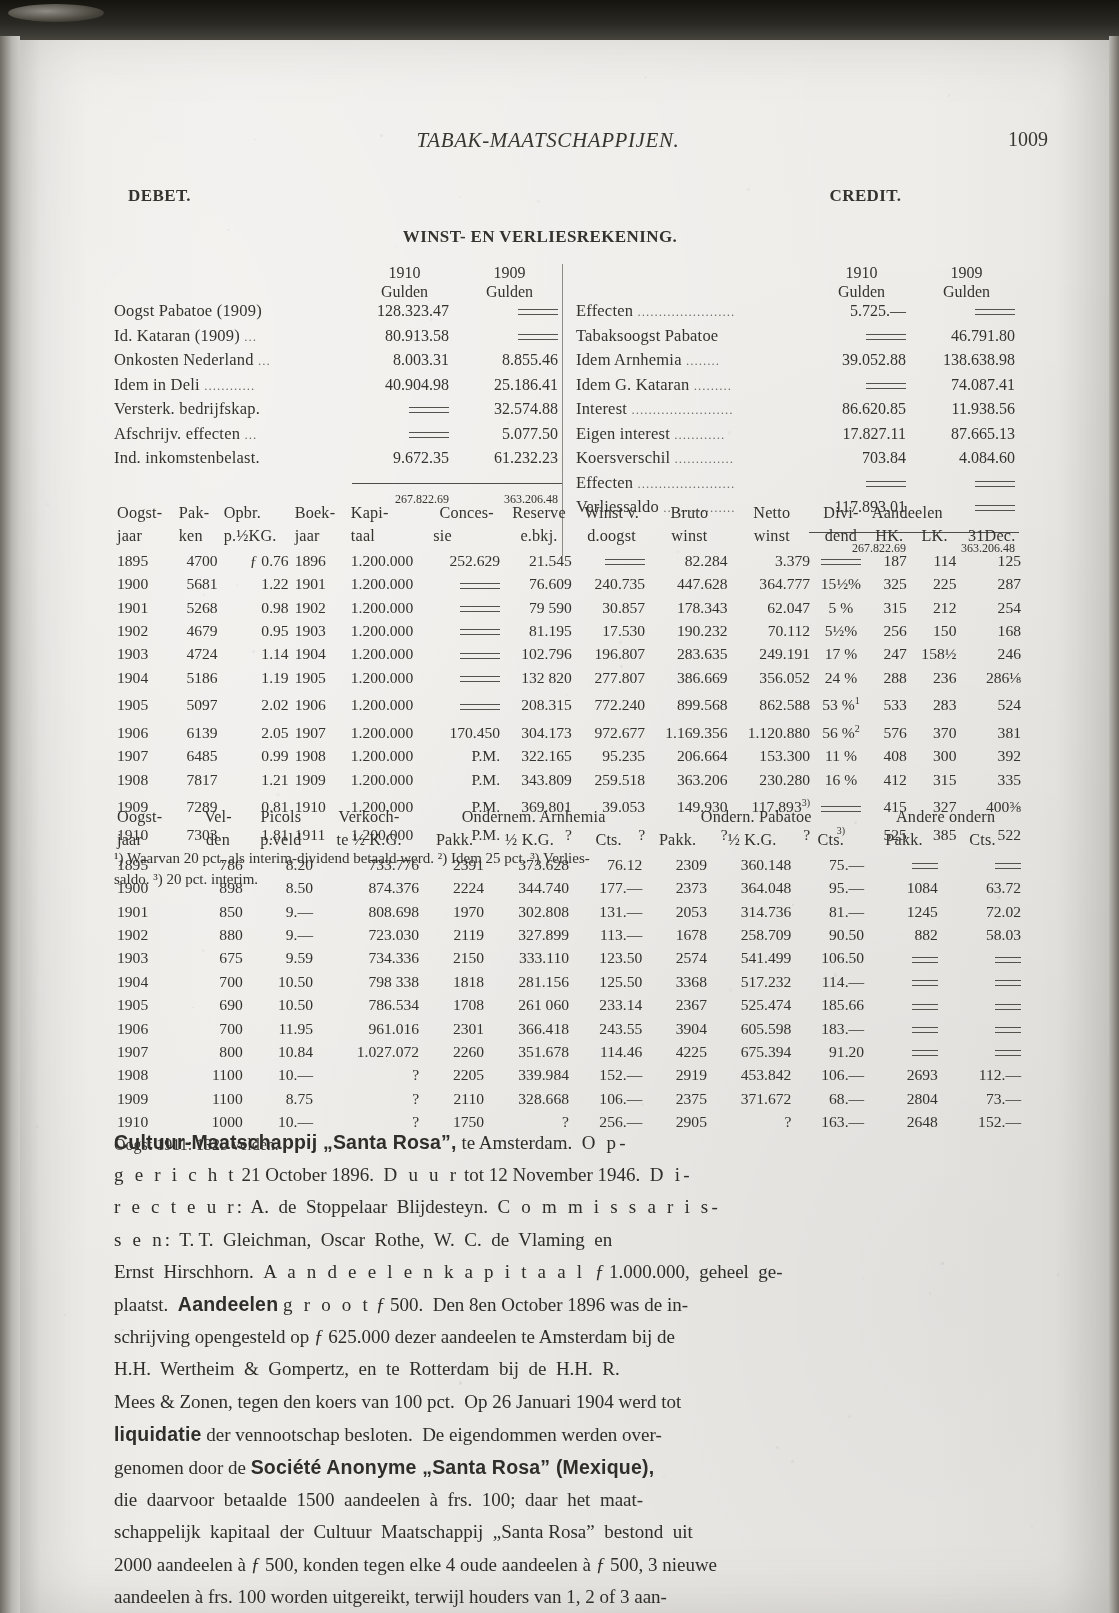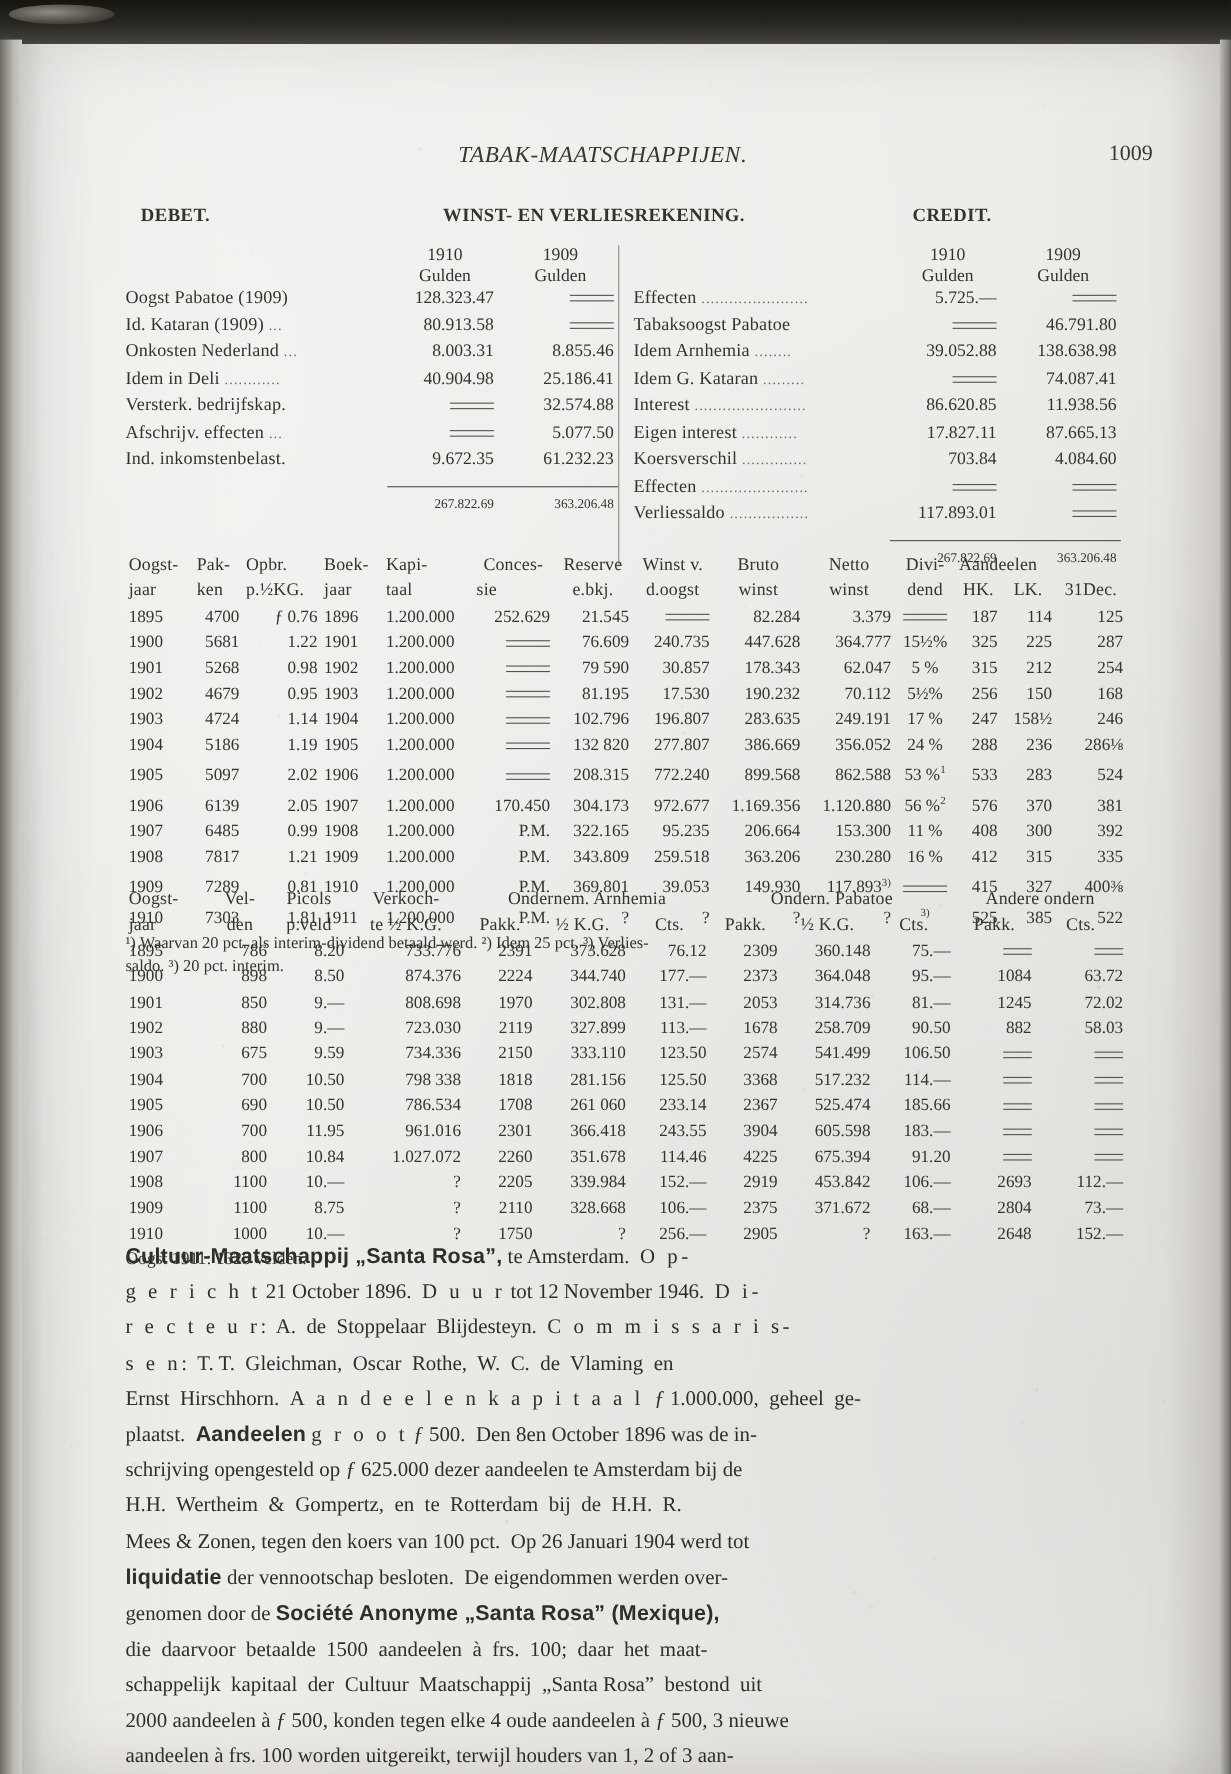--- a/index.html
+++ b/index.html
@@ -89,21 +89,21 @@
   .acct {
     position:absolute; left:96px; top:150px; width:905px;
     font-size: 16.5px;
     color:#34332e;
   }
   .acct .heads{
     display:flex; width:100%;
     font-size:17px; letter-spacing:.4px;font-weight:bold;
   }
   .acct .heads .h-debet{ width:212px; text-align:left; padding-left:14px;}
-  .acct .heads .h-wv{ width:400px; text-align:center; }
+  .acct .heads .h-wv{ width:400px; text-align:center;margin-top:41px; }
   .acct .heads .h-credit{ flex:1; text-align:center; padding-right:28px;}
 
   .acct .body{ display:flex; margin-top:17px; }
   .side{ position:relative; }
   .side.left{ width:455px; }
   .side.right{ width:450px; padding-left:13px; border-left:1px solid #8d8b84; }
 
   .yrhead{ display:flex; justify-content:flex-end; }
   .yrhead .c{ width:105px; text-align:center; font-size:16px; }
   .yrhead.sub .c{ padding-top:1px; }

